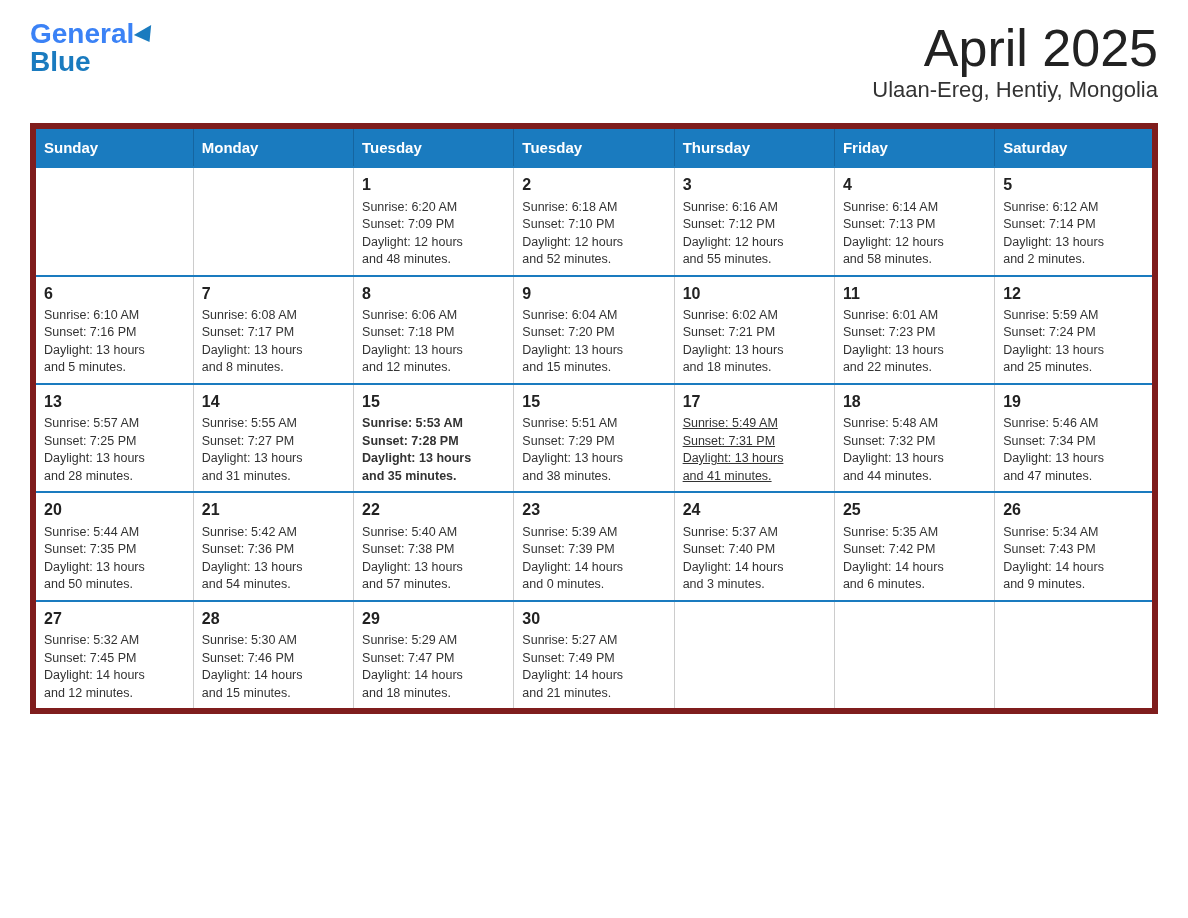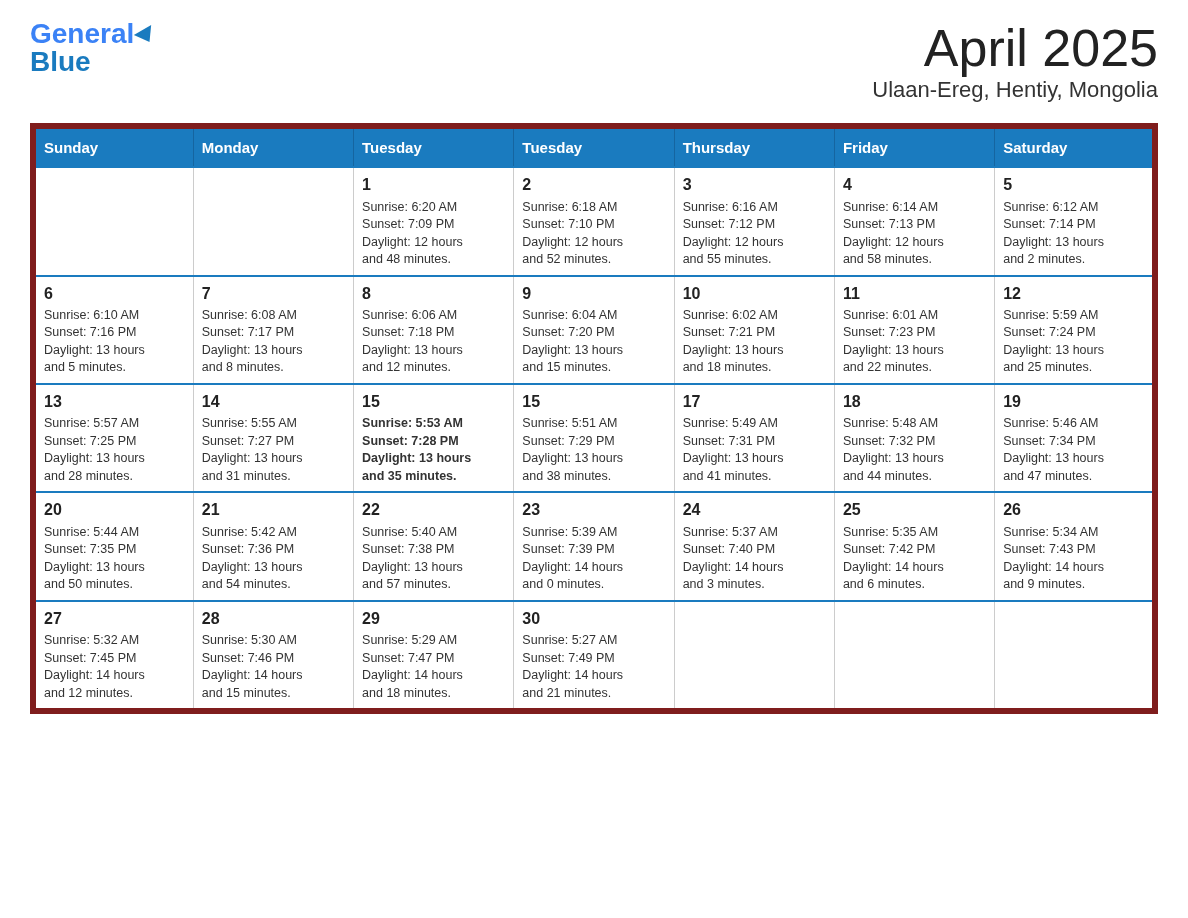--- a/index.html
+++ b/index.html
@@ -243,21 +243,21 @@
         </td>
         <td>
           <span class="day-num">15</span>
           <div class="day-info" style="white-space: pre-line;">Sunrise: 5:51 AM
 Sunset: 7:29 PM
 Daylight: 13 hours
 and 38 minutes.</div>
         </td>
         <td>
           <span class="day-num">17</span>
-          <div class="day-info" style="white-space: pre-line;">Sunrise: 5:49 AM
+          <div class="day-info" style="white-space: pre-line; text-decoration: underline;">Sunrise: 5:49 AM
 Sunset: 7:31 PM
 Daylight: 13 hours
 and 41 minutes.</div>
         </td>
         <td>
           <span class="day-num">18</span>
           <div class="day-info" style="white-space: pre-line;">Sunrise: 5:48 AM
 Sunset: 7:32 PM
 Daylight: 13 hours
 and 44 minutes.</div>

